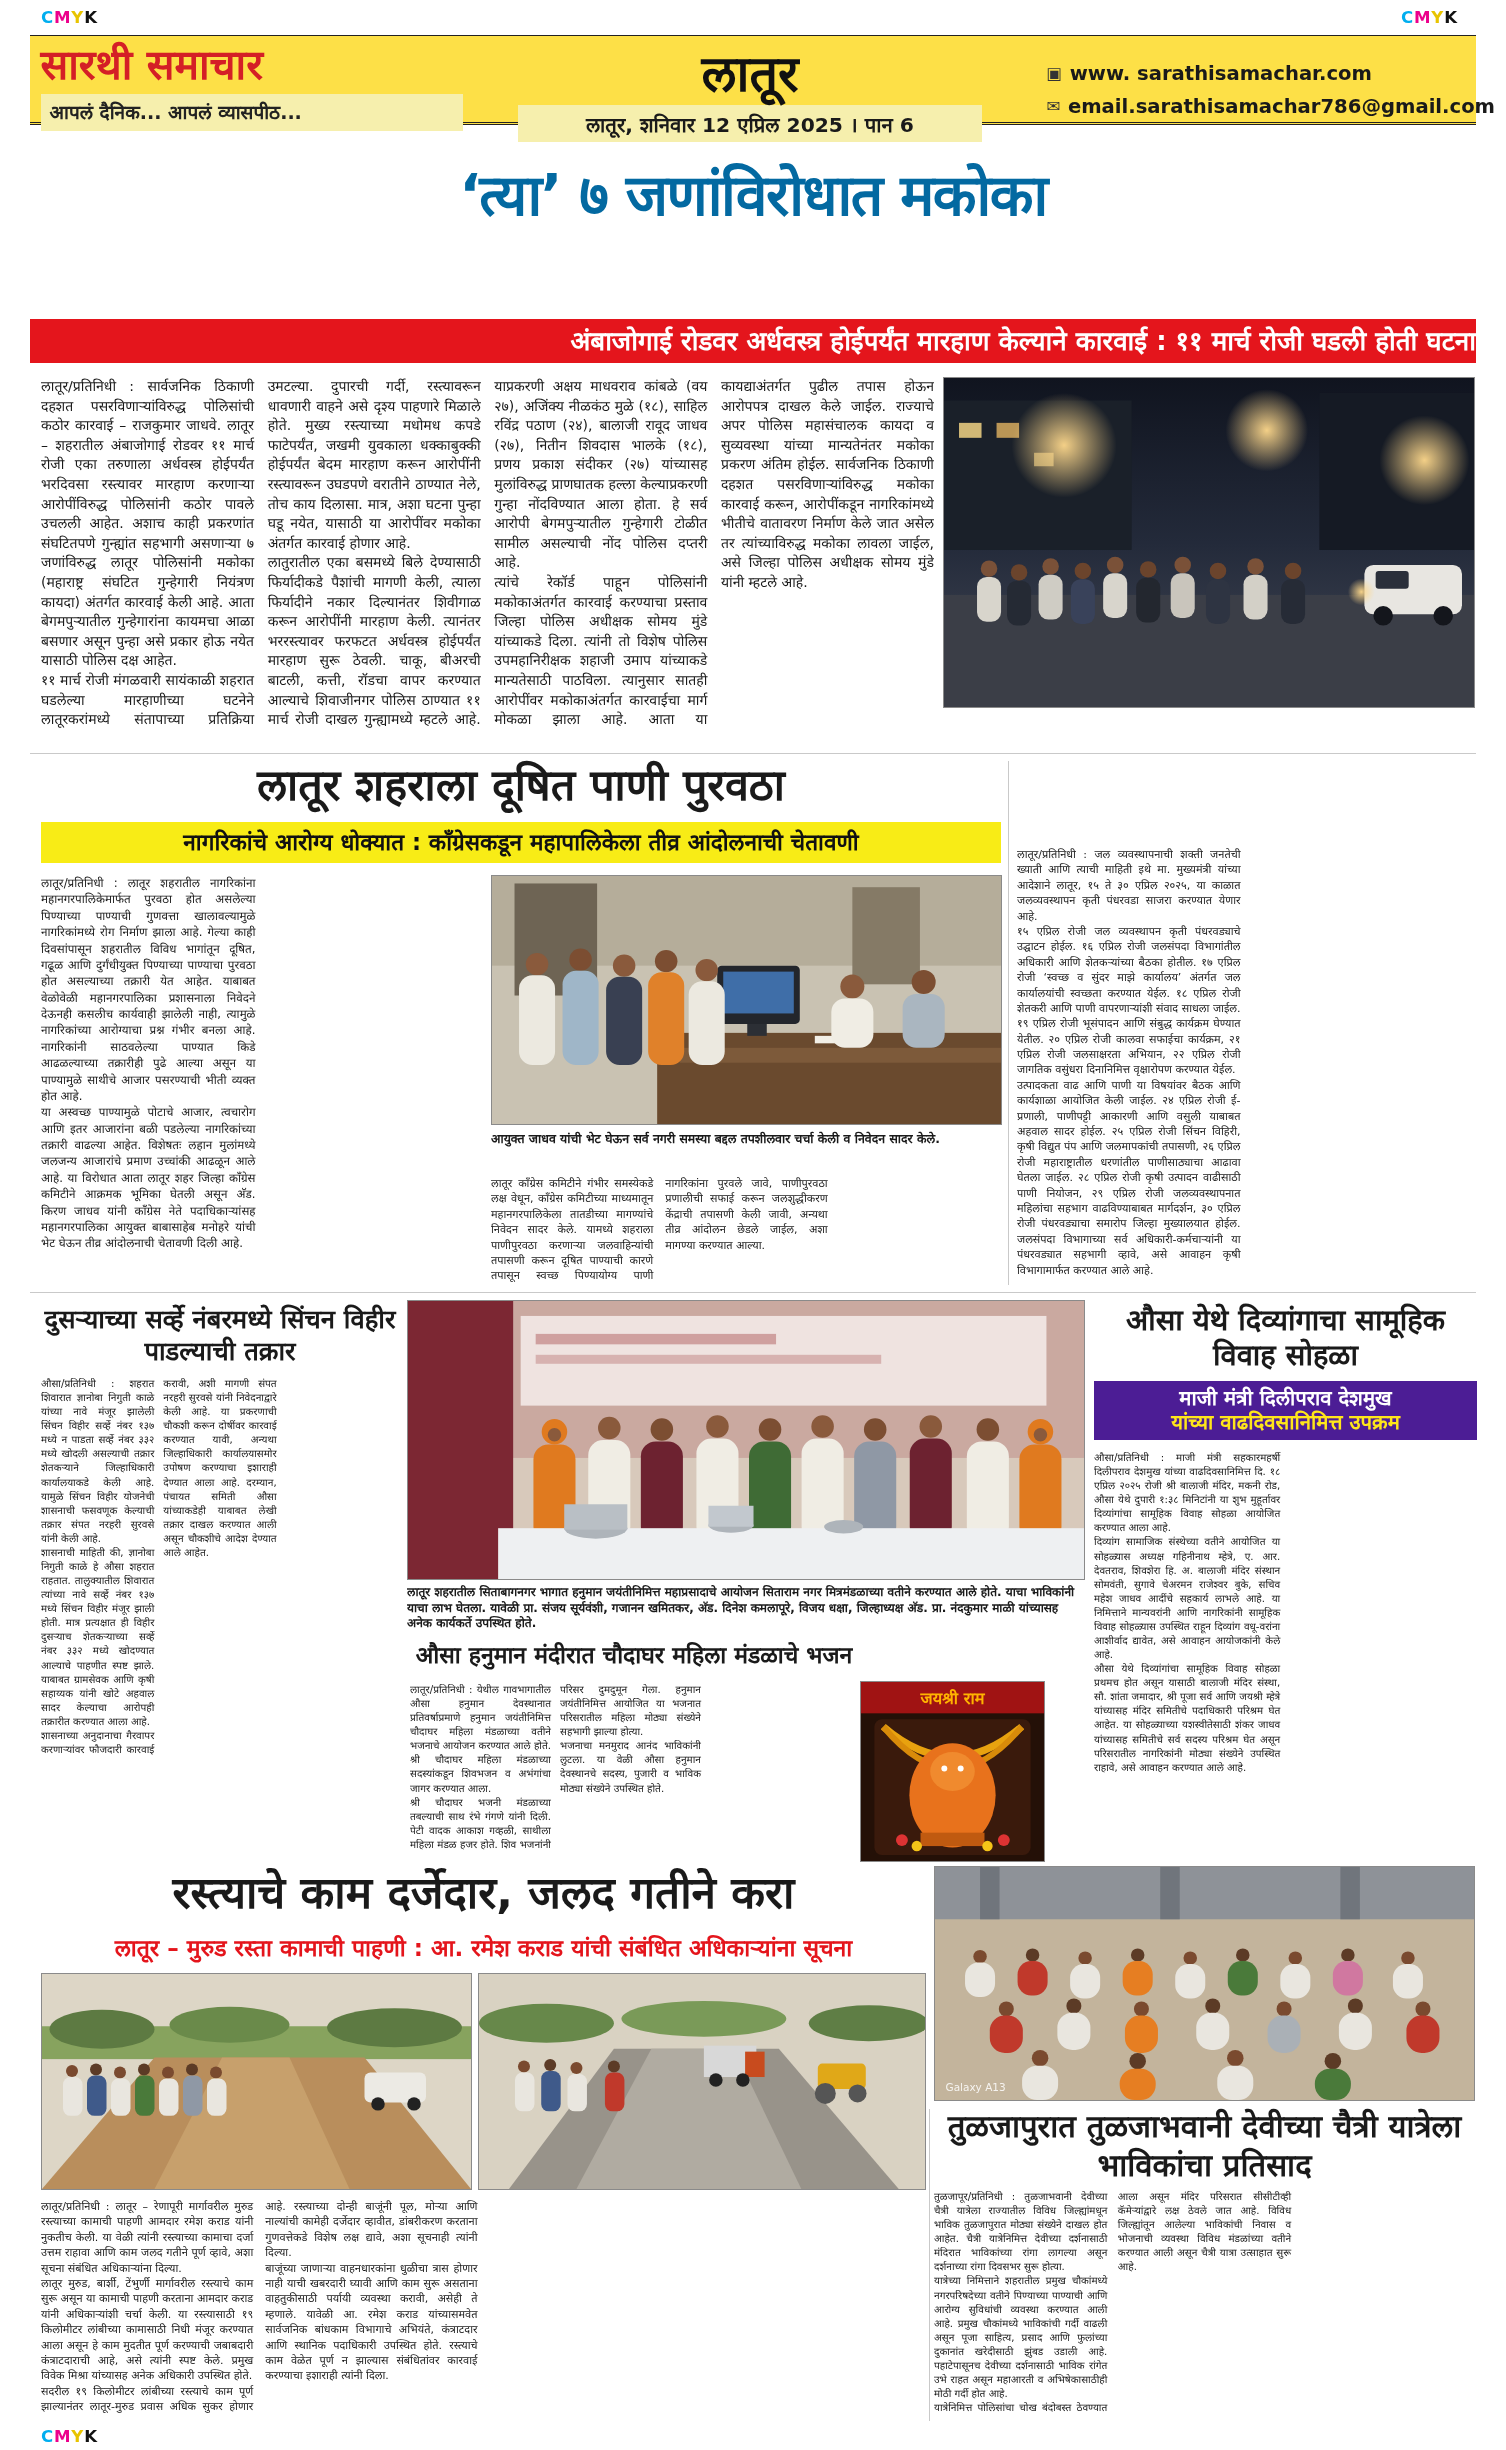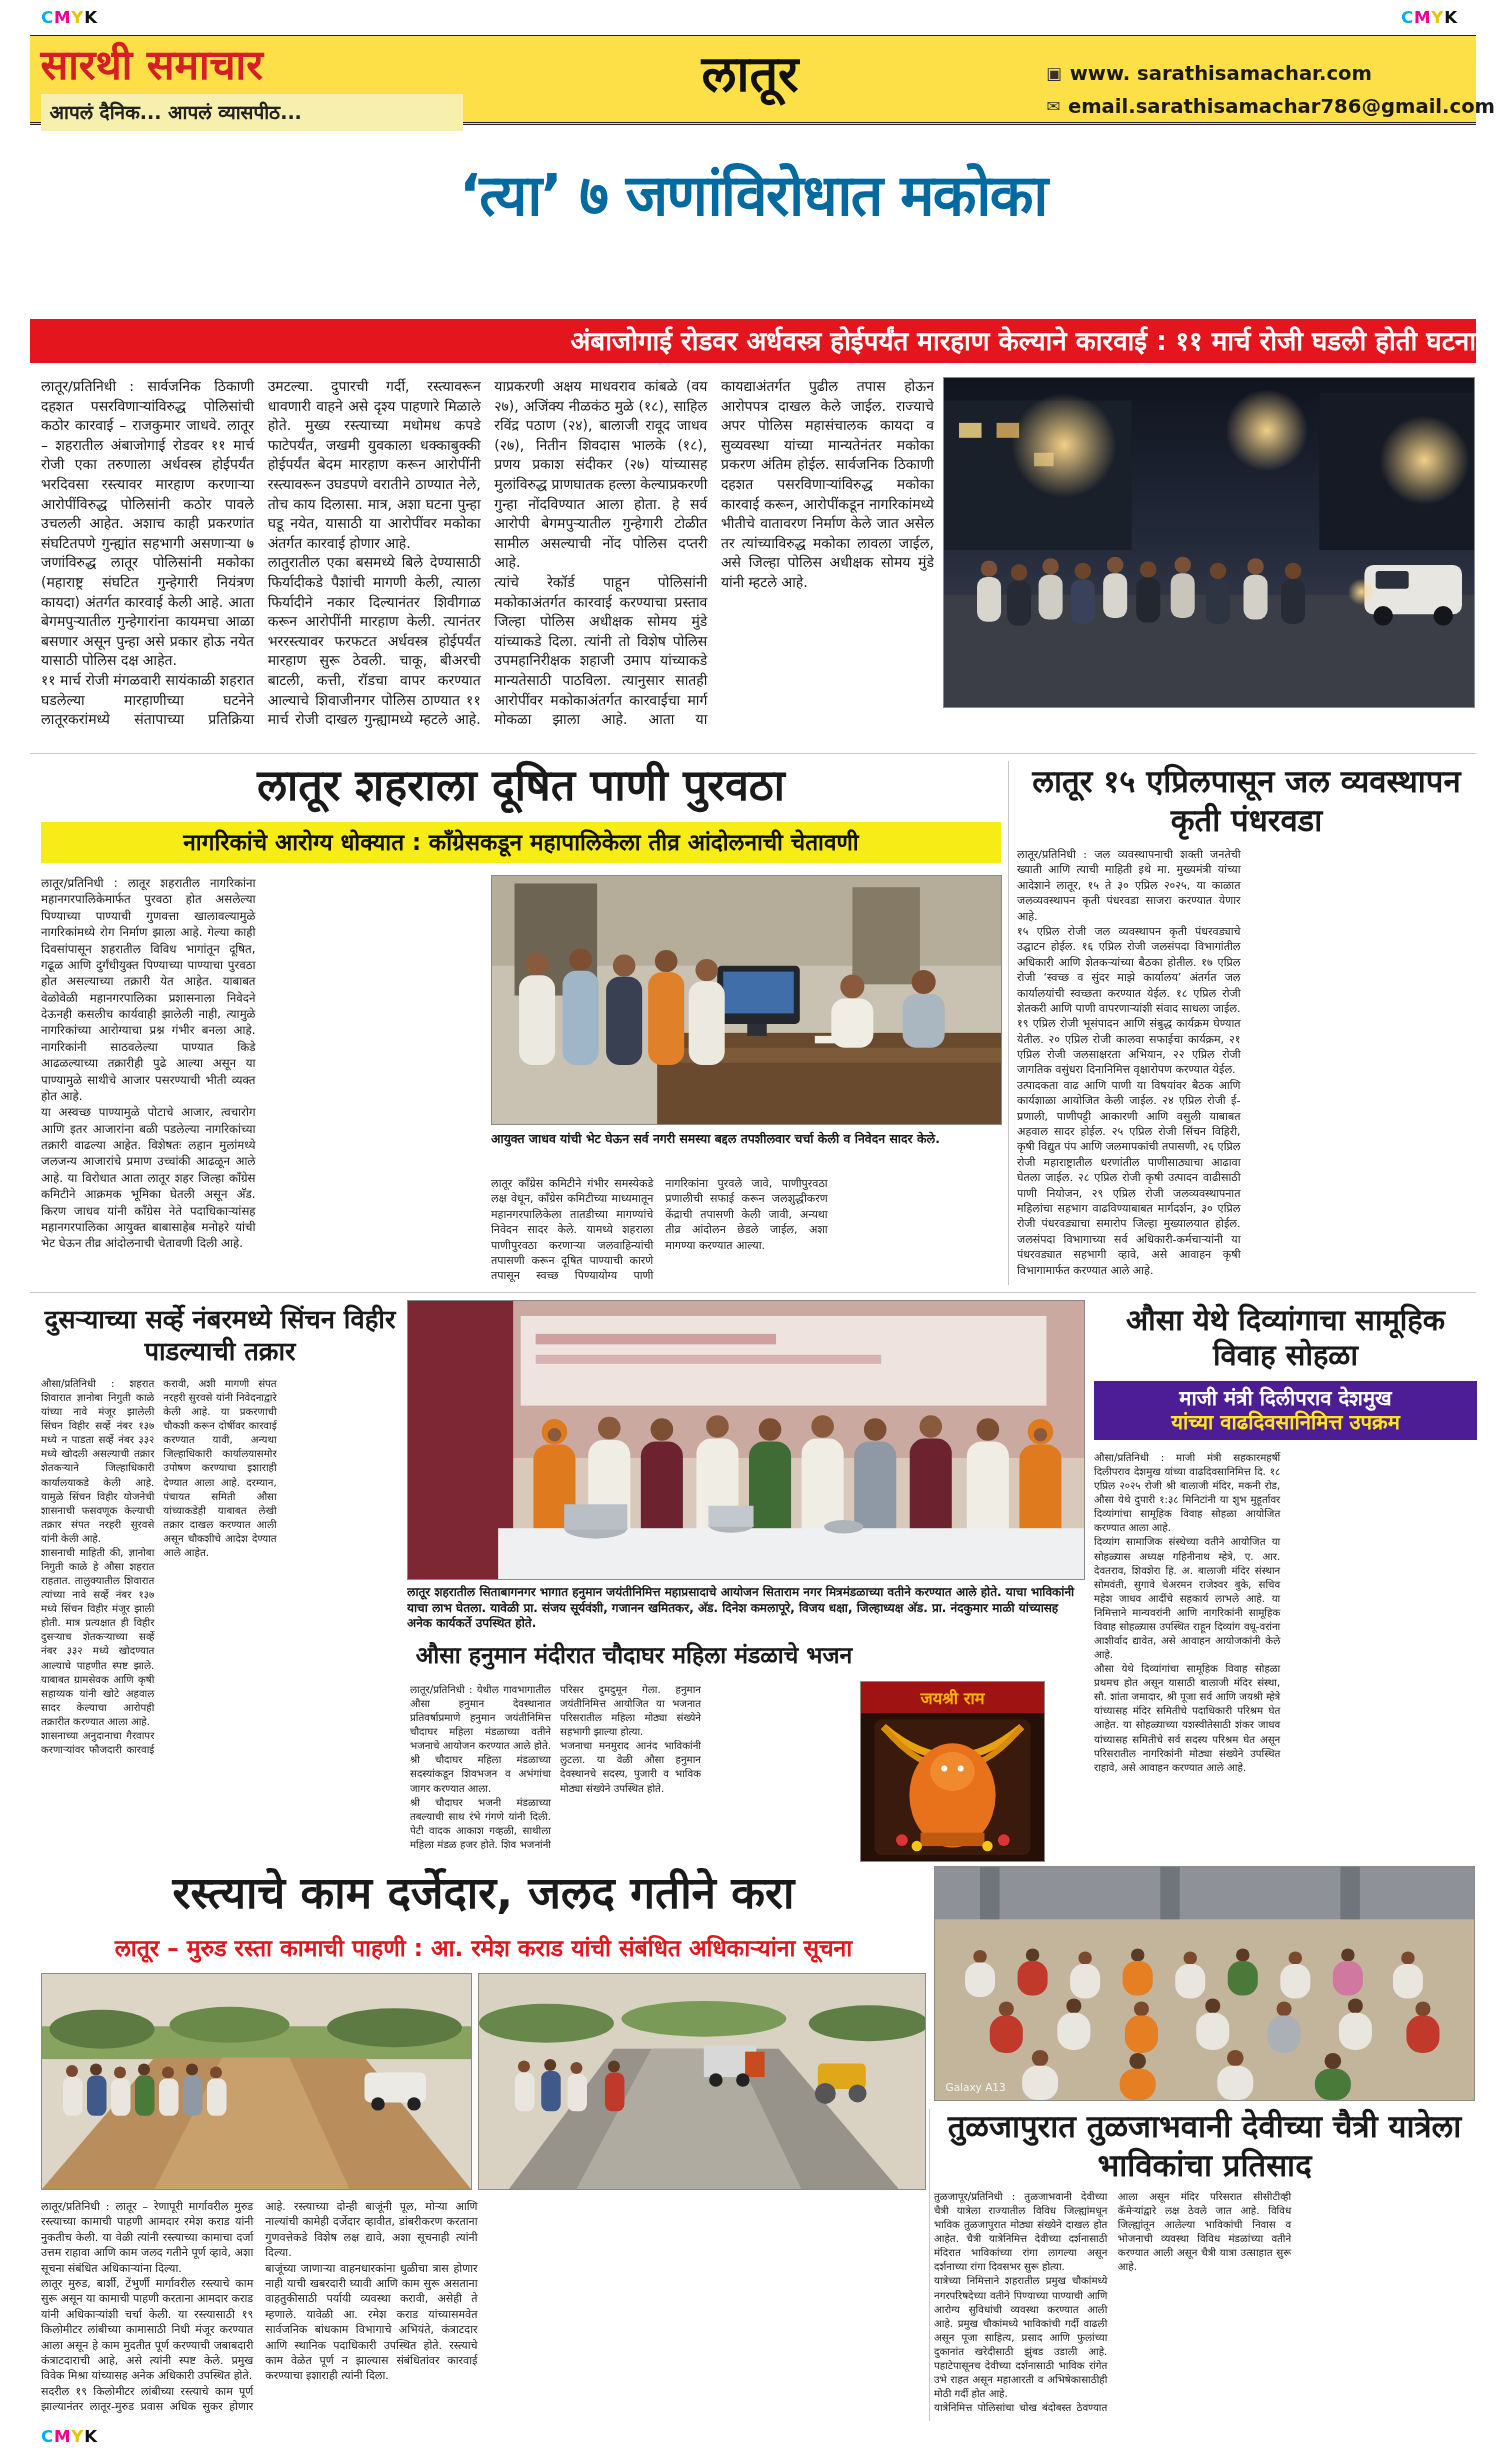--- a/index.html
+++ b/index.html
@@ -96,20 +96,21 @@
     <span class="c">C</span><span class="m">M</span><span class="y">Y</span><span class="k">K</span>
   </div>
 
   <div class="abs header">
     <div class="h-left">
       <div class="masthead">सारथी समाचार</div>
       <div class="tagline-strip">आपलं दैनिक... आपलं व्यासपीठ...</div>
     </div>
     <div class="h-center">
       <div class="edition">लातूर</div>
+      <div class="dateline-strip">लातूर, शनिवार 12 एप्रिल 2025 । पान 6</div>
     </div>
     <div class="h-right">
       <div class="row">
         <span class="glyph">▣</span>
         <span>www. sarathisamachar.com</span>
       </div>
       <div class="row">
         <span class="glyph">✉</span>
         <span>email.sarathisamachar786@gmail.com</span>
       </div>
@@ -211,21 +212,20 @@
         <circle cx="575" cy="142" r="16" fill="#7c4e32"></circle>
           <rect x="547" y="158" width="56" height="72" rx="18" fill="#aab6c0"></rect>
       </g>
     </svg>
   </div>
   <div class="abs water-caption">आयुक्त जाधव यांची भेट घेऊन सर्व नगरी समस्या बद्दल तपशीलवार चर्चा केली व निवेदन सादर केले.</div>
   <div class="abs body-cols water-bottom-cols">लातूर काँग्रेस कमिटीने गंभीर समस्येकडे लक्ष वेधून, काँग्रेस कमिटीच्या माध्यमातून महानगरपालिकेला तातडीच्या मागण्यांचे निवेदन सादर केले. यामध्ये शहराला पाणीपुरवठा करणाऱ्या जलवाहिन्यांची तपासणी करून दूषित पाण्याची कारणे तपासून स्वच्छ पिण्यायोग्य पाणी नागरिकांना पुरवले जावे, पाणीपुरवठा प्रणालीची सफाई करून जलशुद्धीकरण केंद्राची तपासणी केली जावी, अन्यथा तीव्र आंदोलन छेडले जाईल, अशा मागण्या करण्यात आल्या.</div>
 
   <div class="vr" style="left:1008px;top:761px;height:524px;"></div>
 
-  <div class="abs jal-headline">लातूर १५ एप्रिलपासून जल व्यवस्थापन कृती पंधरवडा</div>
   <div class="abs body-cols jal-cols">लातूर/प्रतिनिधी : जल व्यवस्थापनाची शक्ती जनतेची ख्याती आणि त्याची माहिती इथे मा. मुख्यमंत्री यांच्या आदेशाने लातूर, १५ ते ३० एप्रिल २०२५, या काळात जलव्यवस्थापन कृती पंधरवडा साजरा करण्यात येणार आहे.
 १५ एप्रिल रोजी जल व्यवस्थापन कृती पंधरवड्याचे उद्घाटन होईल. १६ एप्रिल रोजी जलसंपदा विभागांतील अधिकारी आणि शेतकऱ्यांच्या बैठका होतील. १७ एप्रिल रोजी ‘स्वच्छ व सुंदर माझे कार्यालय’ अंतर्गत जल कार्यालयांची स्वच्छता करण्यात येईल. १८ एप्रिल रोजी शेतकरी आणि पाणी वापरणाऱ्यांशी संवाद साधला जाईल. १९ एप्रिल रोजी भूसंपादन आणि संबुद्ध कार्यक्रम घेण्यात येतील. २० एप्रिल रोजी कालवा सफाईचा कार्यक्रम, २१ एप्रिल रोजी जलसाक्षरता अभियान, २२ एप्रिल रोजी जागतिक वसुंधरा दिनानिमित्त वृक्षारोपण करण्यात येईल.
 उत्पादकता वाढ आणि पाणी या विषयांवर बैठक आणि कार्यशाळा आयोजित केली जाईल. २४ एप्रिल रोजी ई-प्रणाली, पाणीपट्टी आकारणी आणि वसुली याबाबत अहवाल सादर होईल. २५ एप्रिल रोजी सिंचन विहिरी, कृषी विद्युत पंप आणि जलमापकांची तपासणी, २६ एप्रिल रोजी महाराष्ट्रातील धरणांतील पाणीसाठ्याचा आढावा घेतला जाईल. २८ एप्रिल रोजी कृषी उत्पादन वाढीसाठी पाणी नियोजन, २९ एप्रिल रोजी जलव्यवस्थापनात महिलांचा सहभाग वाढविण्याबाबत मार्गदर्शन, ३० एप्रिल रोजी पंधरवड्याचा समारोप जिल्हा मुख्यालयात होईल. जलसंपदा विभागाच्या सर्व अधिकारी-कर्मचाऱ्यांनी या पंधरवड्यात सहभागी व्हावे, असे आवाहन कृषी विभागामार्फत करण्यात आले आहे.</div>
 
   <div class="hr" style="left:30px;top:1292px;width:1446px;"></div>
 
   <div class="abs well-headline">दुसऱ्याच्या सर्व्हे नंबरमध्ये सिंचन विहीर पाडल्याची तक्रार</div>
   <div class="abs body-cols well-cols">औसा/प्रतिनिधी : शहरात शिवारात ज्ञानोबा निगुती काळे यांच्या नावे मंजूर झालेली सिंचन विहीर सर्व्हे नंबर १३७ मध्ये न पाडता सर्व्हे नंबर ३३२ मध्ये खोदली असल्याची तक्रार शेतकऱ्याने जिल्हाधिकारी कार्यालयाकडे केली आहे. यामुळे सिंचन विहीर योजनेची शासनाची फसवणूक केल्याची तक्रार संपत नरहरी सुरवसे यांनी केली आहे.
 शासनाची माहिती की, ज्ञानोबा निगुती काळे हे औसा शहरात राहतात. तालुक्यातील शिवारात त्यांच्या नावे सर्व्हे नंबर १३७ मध्ये सिंचन विहीर मंजूर झाली होती. मात्र प्रत्यक्षात ही विहीर दुसऱ्याच शेतकऱ्याच्या सर्व्हे नंबर ३३२ मध्ये खोदण्यात आल्याचे पाहणीत स्पष्ट झाले. याबाबत ग्रामसेवक आणि कृषी सहाय्यक यांनी खोटे अहवाल सादर केल्याचा आरोपही तक्रारीत करण्यात आला आहे.
 शासनाच्या अनुदानाचा गैरवापर करणाऱ्यांवर फौजदारी कारवाई करावी, अशी मागणी संपत नरहरी सुरवसे यांनी निवेदनाद्वारे केली आहे. या प्रकरणाची चौकशी करून दोषींवर कारवाई करण्यात यावी, अन्यथा जिल्हाधिकारी कार्यालयासमोर उपोषण करण्याचा इशाराही देण्यात आला आहे. दरम्यान, पंचायत समिती औसा यांच्याकडेही याबाबत लेखी तक्रार दाखल करण्यात आली असून चौकशीचे आदेश देण्यात आले आहेत.</div>

